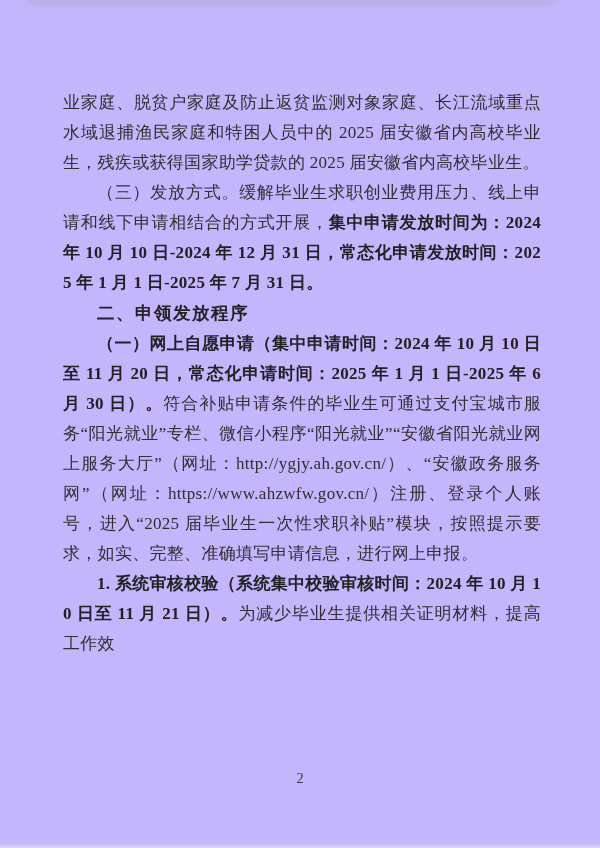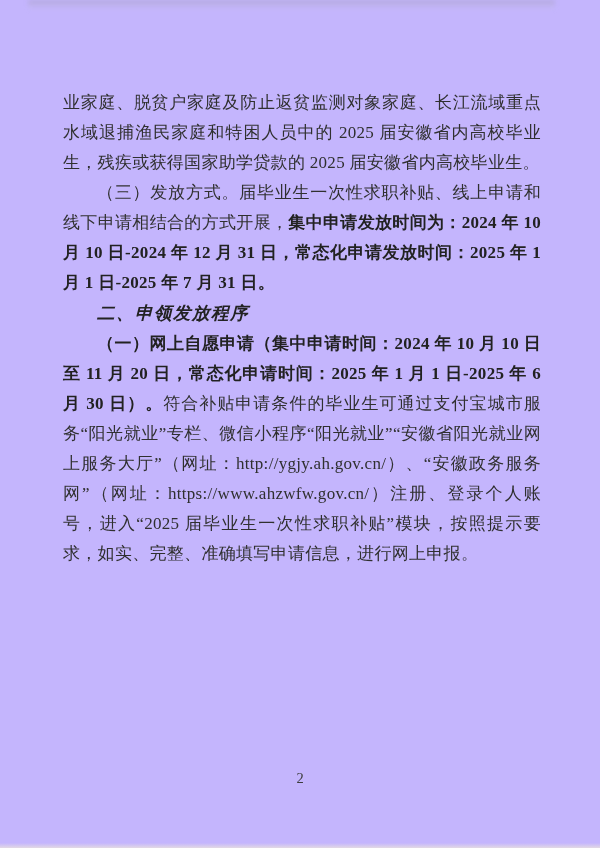--- a/index.html
+++ b/index.html
@@ -54,21 +54,20 @@
     text-indent: 2em;
   }
   .run { font-weight: normal; }
   .run.bold { font-weight: bold; color: #222222; }
   p.para.heading .run {
     font-family: "Liberation Sans", "DejaVu Sans", sans-serif;
     font-weight: bold;
     color: #232323;
     letter-spacing: 1.5px;
     font-size: 17.5px;
-    font-style: italic;
   }
   .page-number {
     position: absolute;
     top: 770px;
     left: 0;
     width: 100%;
     text-align: center;
     font-size: 14.5px;
     color: #3c3c3c;
     font-family: "Liberation Serif", "DejaVu Serif", serif;
@@ -79,27 +78,28 @@
 
 <div class="page">
 
   <div class="scan-smudge-top"></div>
 
   <div class="content">
 
     <p class="para"><span class="run">业家庭、脱贫户家庭及防止返贫监测对象家庭、长江流域重点水域退捕渔民家庭和特困人员中的 2025 届安徽省内高校毕业生，残疾或获得国家助学贷款的 2025 届安徽省内高校毕业生。</span></p>
 
 
-    <p class="para indent"><span class="run">（三）发放方式。届毕业生一次性求职补贴、线上申请和线下申请相结合的方式开展，</span><span class="run bold">集中申请发放时间为：2024 年 10 月 10 日-2024 年 12 月 31 日，常态化申请发放时间：2025 年 1 月 1 日-2025 年 7 月 31 日。</span></p>
+    <p class="para indent"><span class="run">（三）发放方式。缓解毕业生求职创业费用压力、线上申请和线下申请相结合的方式开展，</span><span class="run bold">集中申请发放时间为：2024 年 10 月 10 日-2024 年 12 月 31 日，常态化申请发放时间：2025 年 1 月 1 日-2025 年 7 月 31 日。</span></p>
 
     <p class="para indent heading"><span class="run">二、申领发放程序</span></p>
 
     <p class="para indent"><span class="run bold">（一）网上自愿申请（集中申请时间：2024 年 10 月 10 日至 11 月 20 日，常态化申请时间：2025 年 1 月 1 日-2025 年 6 月 30 日）。</span><span class="run">符合补贴申请条件的毕业生可通过支付宝城市服务“阳光就业”专栏、微信小程序“阳光就业”“安徽省阳光就业网上服务大厅”（网址：http://ygjy.ah.gov.cn/）、“安徽政务服务网”（网址：https://www.ahzwfw.gov.cn/）注册、登录个人账号，进入“2025 届毕业生一次性求职补贴”模块，按照提示要求，如实、完整、准确填写申请信息，进行网上申报。</span></p>
 
 
+    <p class="para indent"><span class="run bold">1. 系统审核校验（系统集中校验审核时间：2024 年 10 月 10 日至 11 月 21 日）。</span><span class="run">为减少毕业生提供相关证明材料，提高工作效</span></p>
 
   </div>
 
   <div class="page-number">2</div>
 
   <div class="scan-edge-bottom"></div>
 
 </div>
 
 </body></html>

